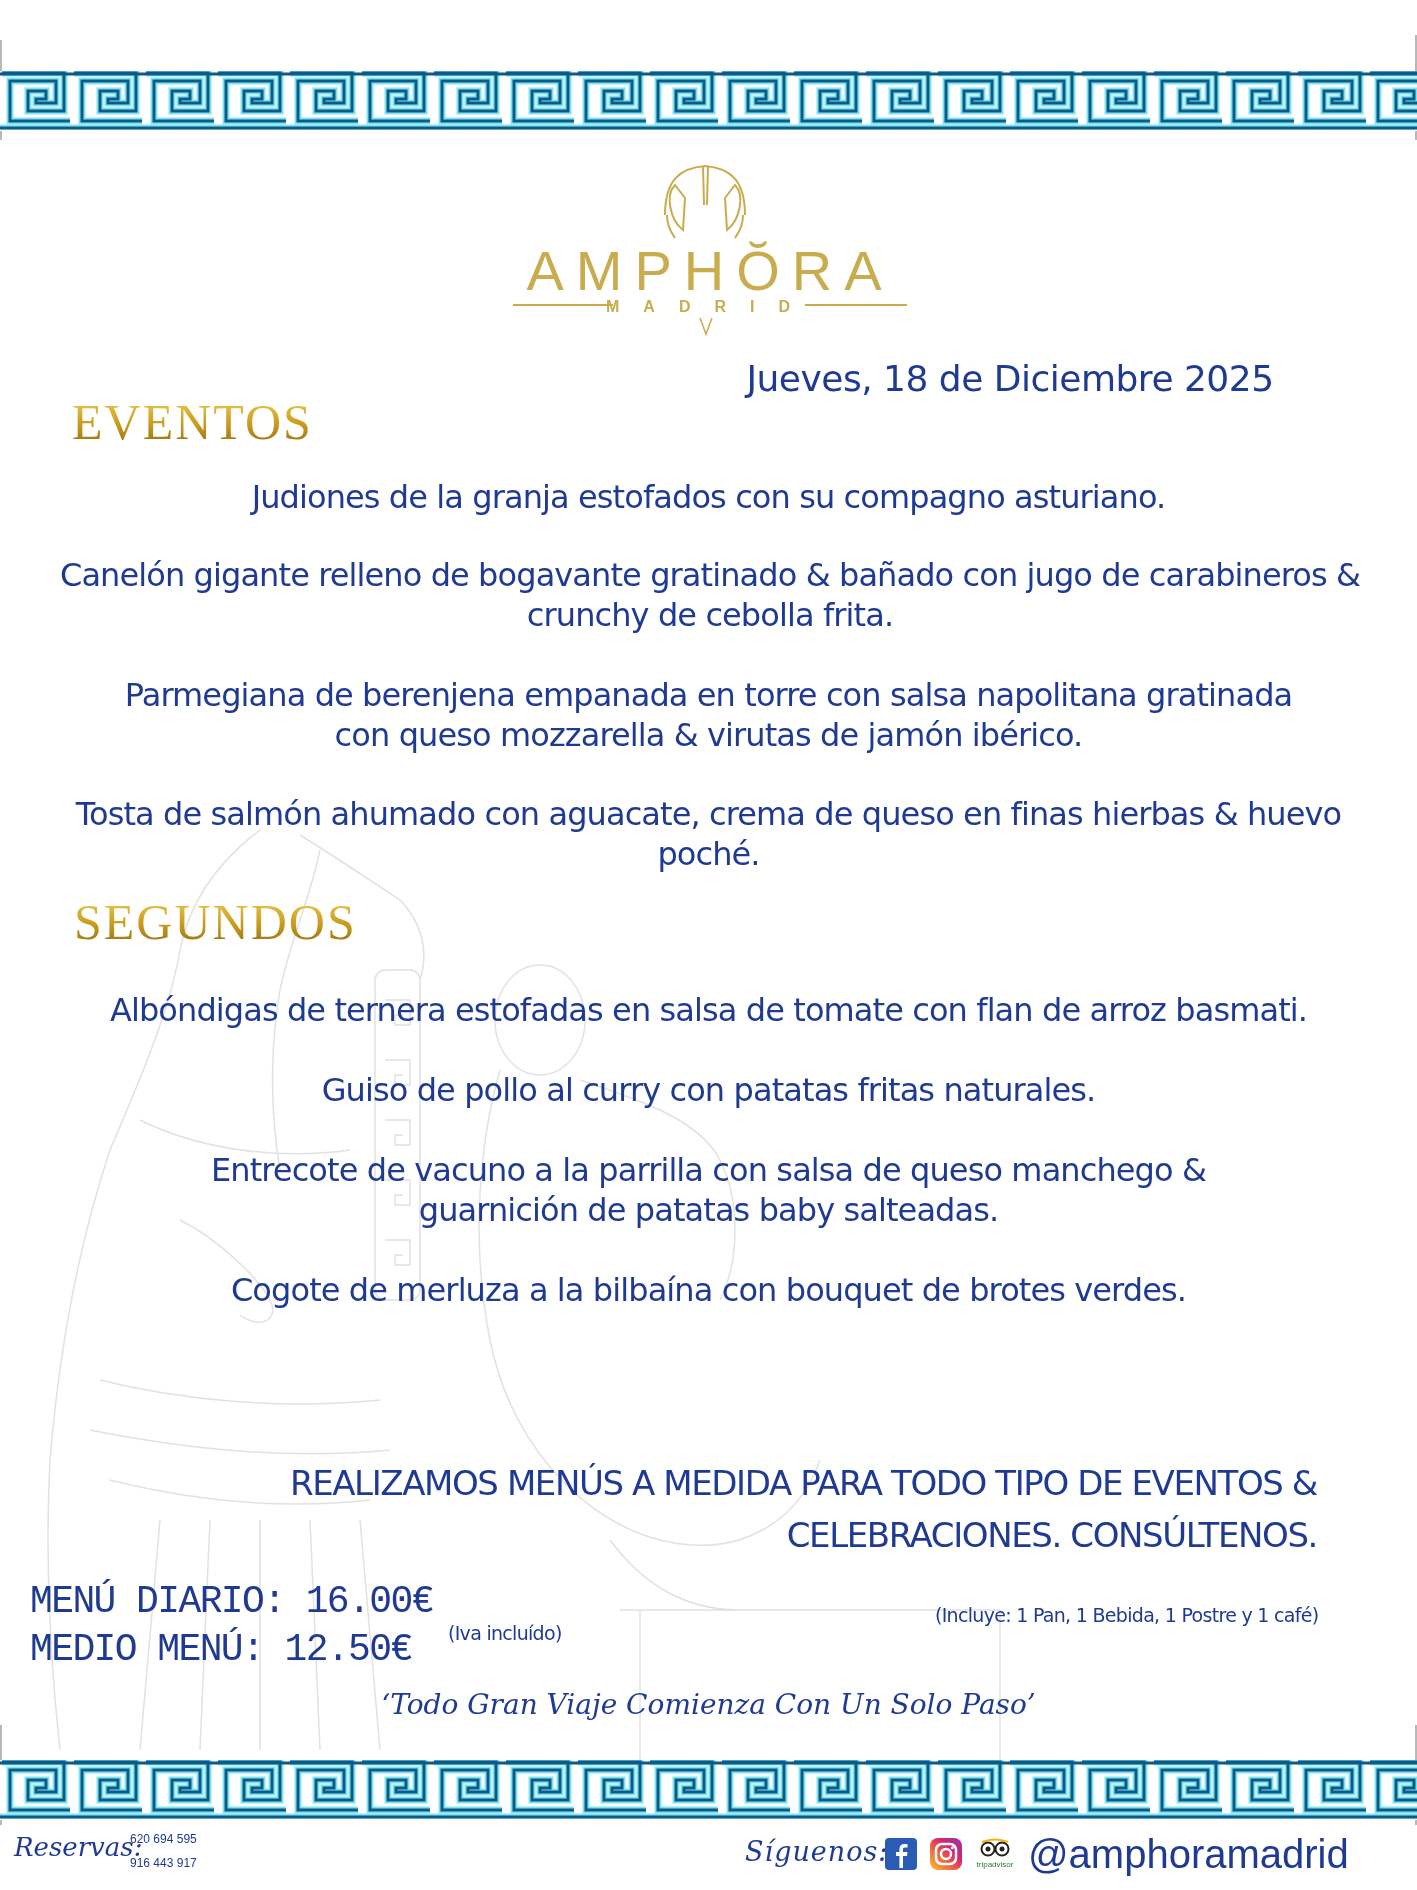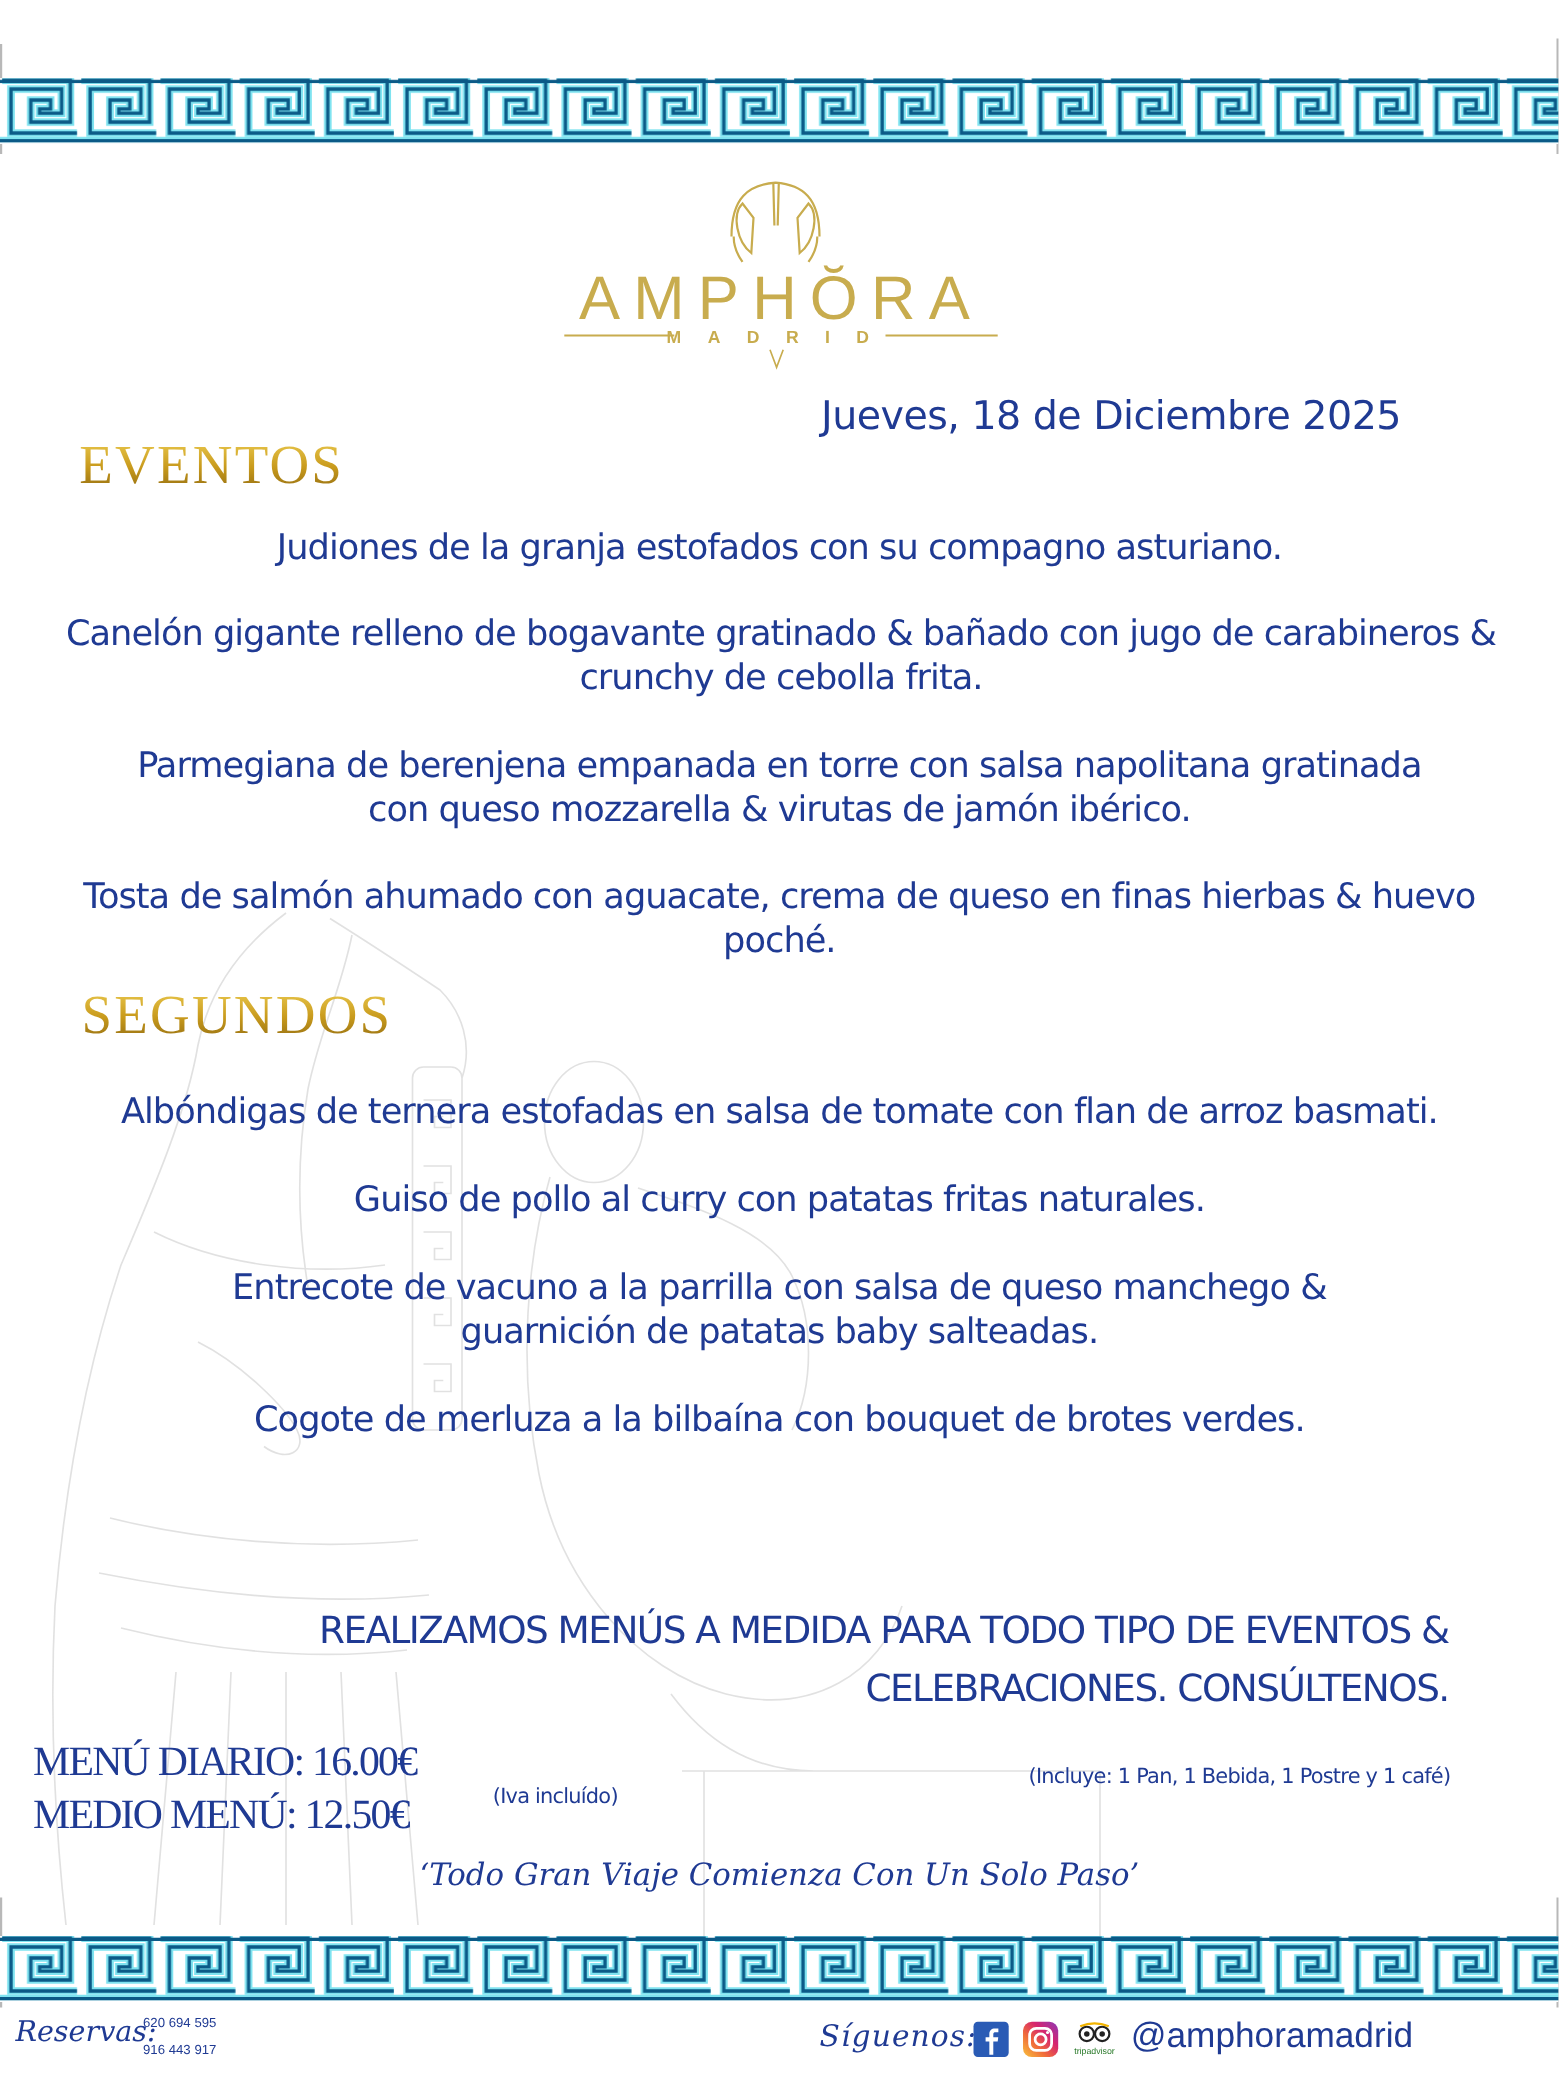--- a/index.html
+++ b/index.html
@@ -14,35 +14,35 @@
   .section-title { position: absolute; font-family: "Liberation Serif", serif; font-size: 50px;
                    letter-spacing: 2px; color: #c9a227;
                    background: linear-gradient(180deg,#f3d45a 0%,#c89a1c 55%,#8a6510 100%);
                    -webkit-background-clip: text; background-clip: text; -webkit-text-fill-color: transparent; }
   .dish { position: absolute; left: 40px; width: 1337px; text-align: center;
           font-family: "DejaVu Sans", sans-serif; font-size: 32px; line-height: 40px;
           letter-spacing: -0.9px; color: #1f3a93; }
   .promo { position: absolute; left: 100px; width: 1217px; text-align: right;
            font-family: "DejaVu Sans", sans-serif; font-size: 34px; line-height: 52px;
            letter-spacing: -1.4px; color: #1f3a93; }
-  .price { position: absolute; left: 30px; font-family: Liberation Serif, serif;
+  .price { position: absolute; left: 30px; font-family: Liberation Mono, monospace;
            font-size: 38px; letter-spacing: -1.6px; color: #1f3a93; white-space: nowrap; }
   .small-note { position: absolute; font-family: "DejaVu Sans", sans-serif; font-size: 19px;
                 letter-spacing: -0.7px; color: #1f3a93; white-space: nowrap; }
   .quote { position: absolute; left: 300px; width: 817px; text-align: center;
            font-family: "DejaVu Serif", serif; font-style: italic; font-size: 28px; color: #1f3a93; }
   .reservas-label { position: absolute; left: 14px; top: 1832px; font-family: "DejaVu Serif", serif;
                     font-style: italic; font-size: 26px; color: #1f3a93; }
   .phone { position: absolute; left: 130px; font-family: "Liberation Sans", sans-serif;
            font-size: 12px; color: #1f3a93; }
   .siguenos { position: absolute; left: 745px; top: 1836px; font-family: "DejaVu Serif", serif;
               font-style: italic; font-size: 27px; color: #1f3a93; letter-spacing: 1px; }
   .social { position: absolute; top: 1838px; width: 32px; height: 32px; border-radius: 4px; }
   .handle { position: absolute; left: 1028px; top: 1832px; font-family: "Liberation Sans", sans-serif;
-            font-size: 32px; color: #1f3a93; }
+            font-size: 40px; color: #1f3a93; }
 </style>
 </head>
 <body>
 
 <div class="edge-line" style="left:0;top:40px;height:100px;"></div>
 <div class="edge-line" style="right:0;top:35px;height:105px;"></div>
 <div class="edge-line" style="left:0;top:1725px;height:100px;"></div>
 <div class="edge-line" style="right:0;top:1725px;height:100px;"></div>
 
 <svg class="meander" style="top:71px;" viewBox="0 0 1417 60" preserveAspectRatio="none">

